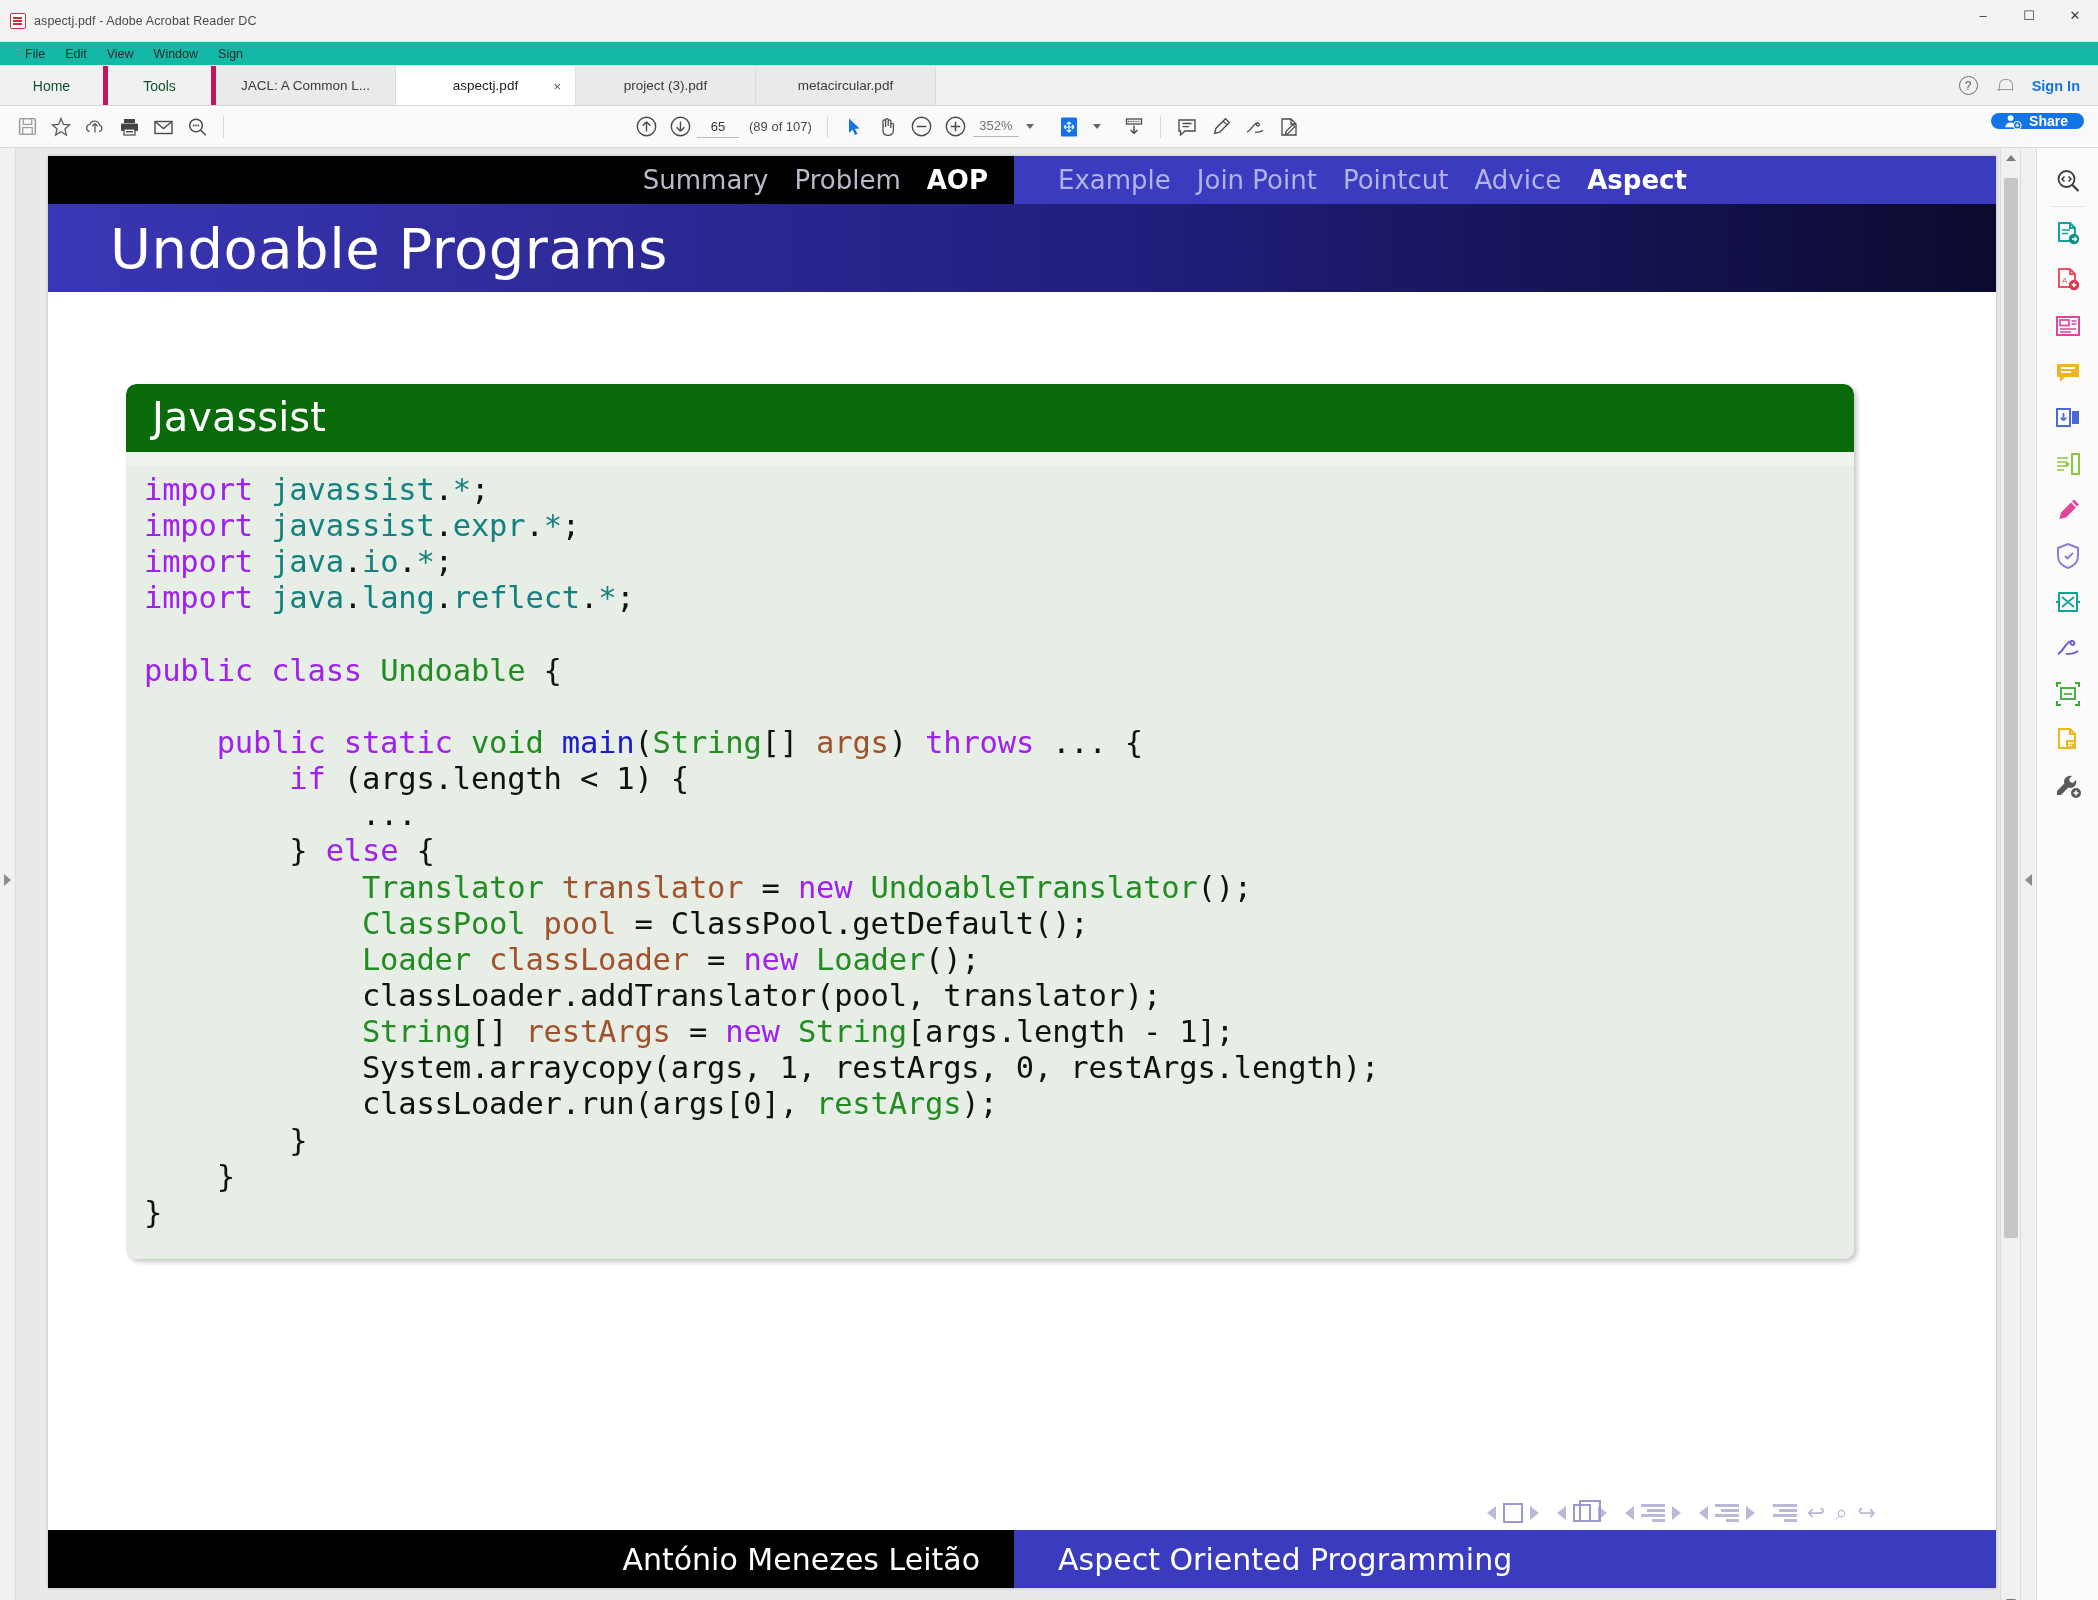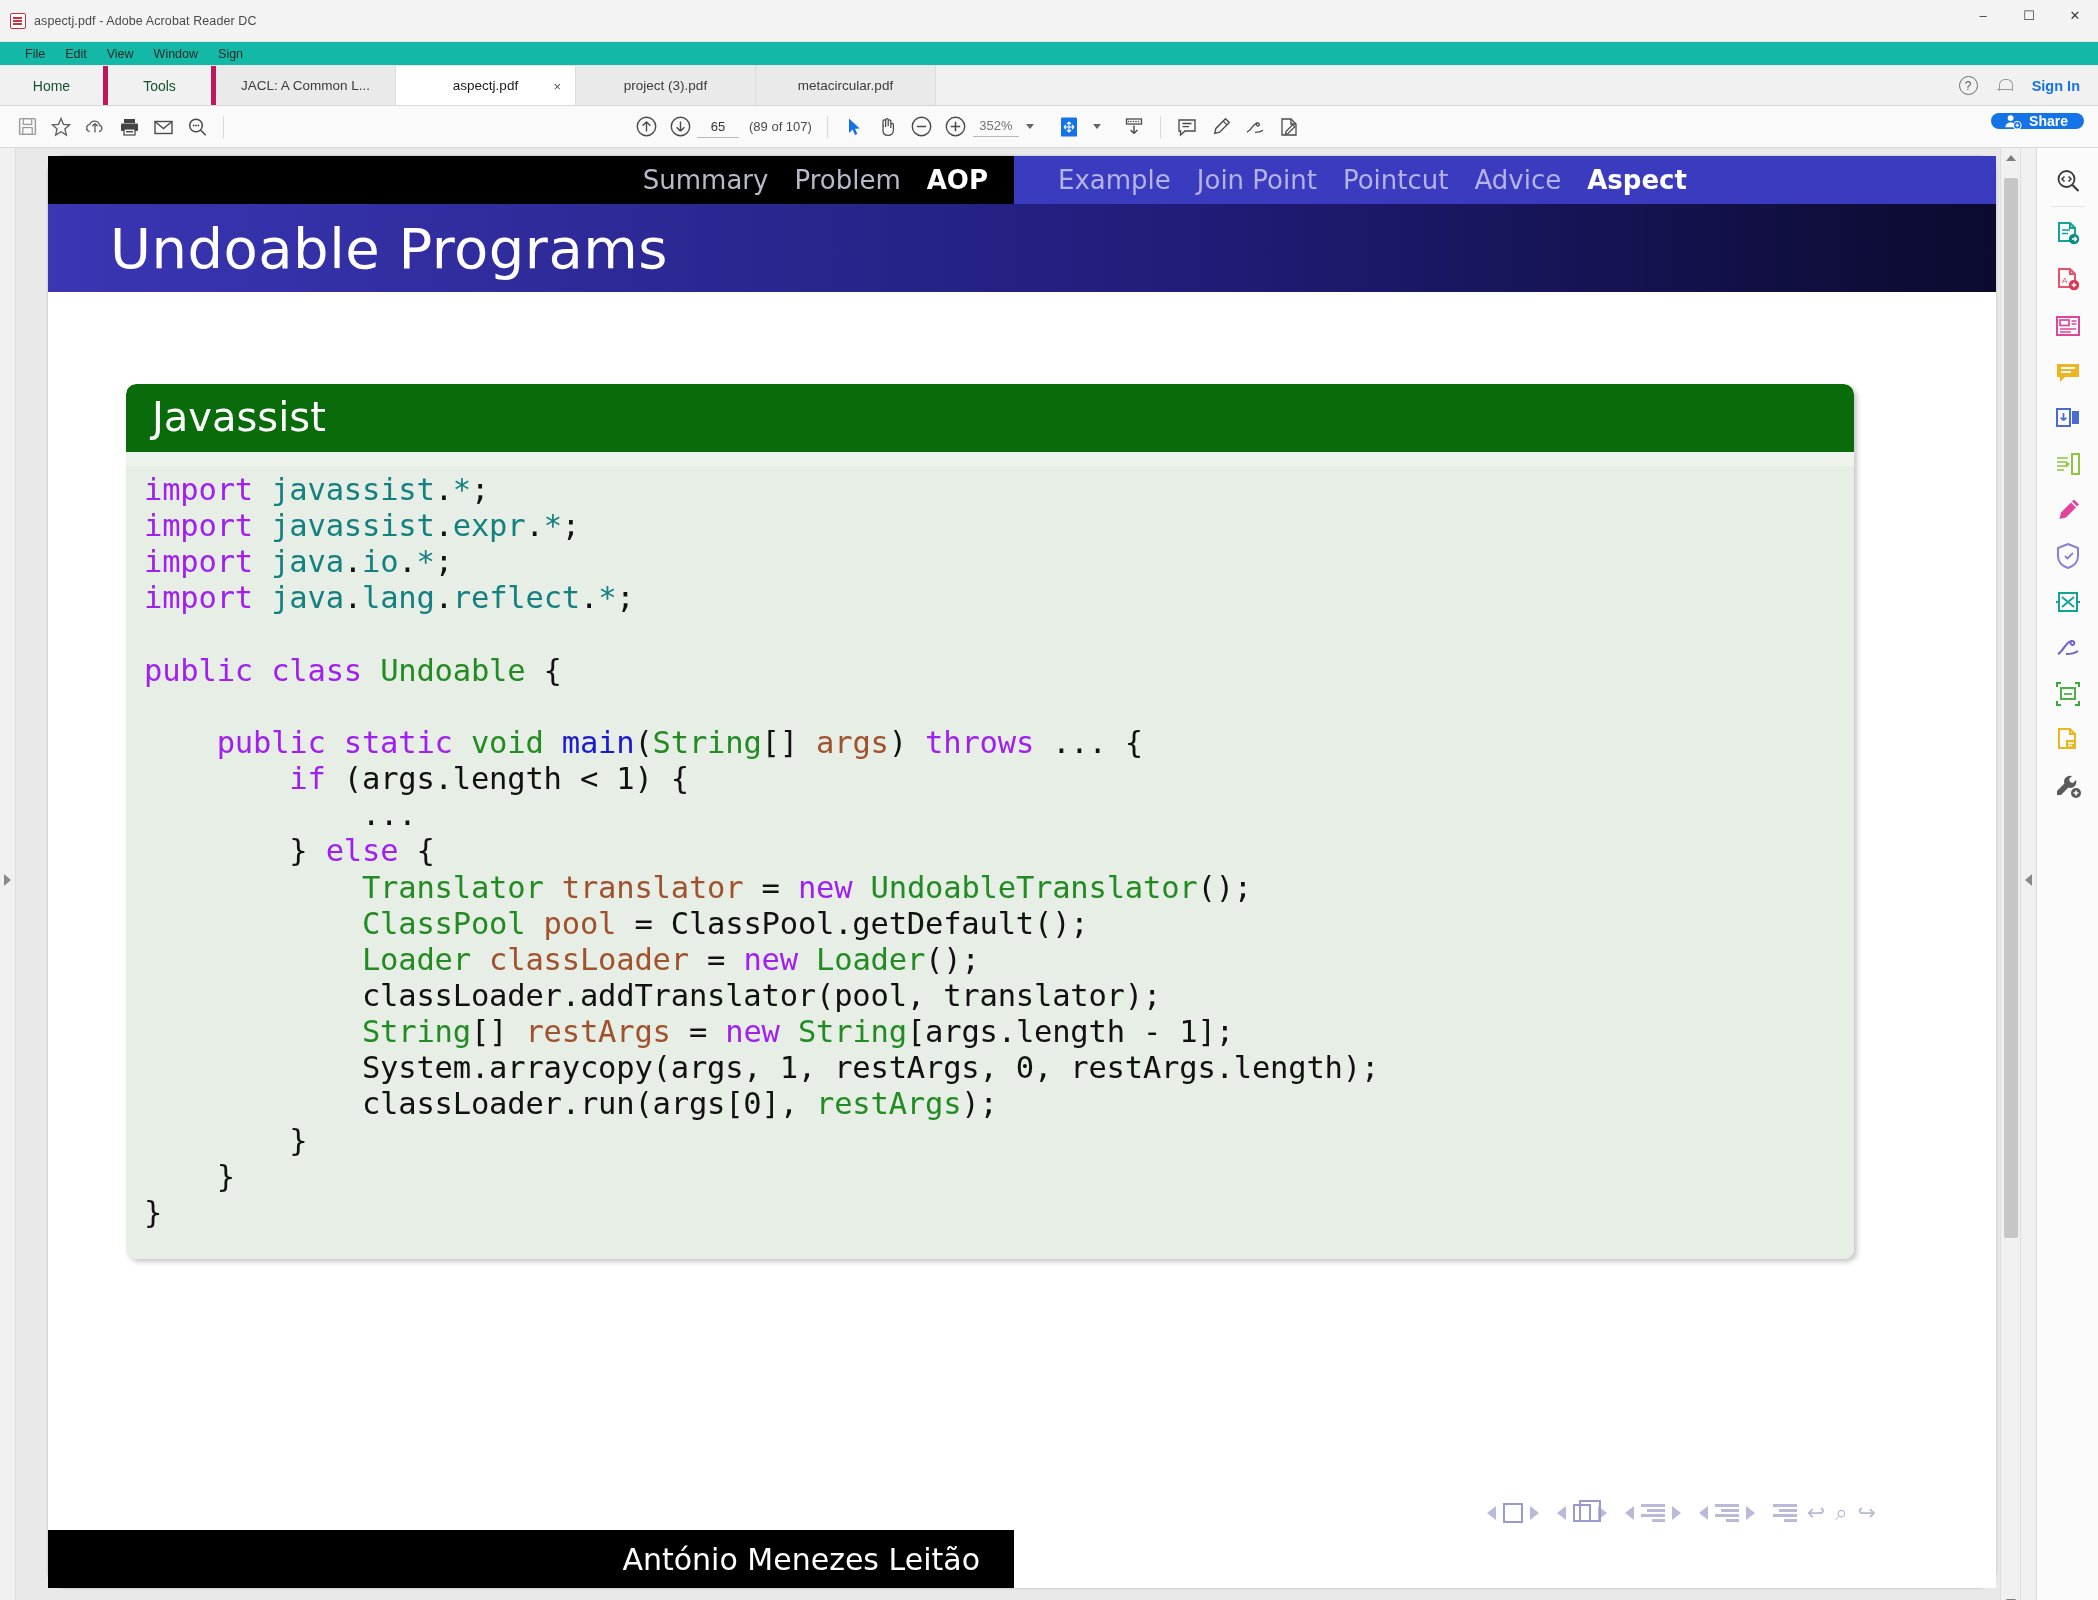--- a/index.html
+++ b/index.html
@@ -109,21 +109,21 @@
   .leftrail .arrow{
     position:absolute;top:50%;left:4px;transform:translateY(-50%);
     width:0;height:0;border-top:6px solid transparent;border-bottom:6px solid transparent;
     border-left:7px solid #8a8a8a;
   }
 
   .docarea{ flex:1; background:#e9e9e9; position:relative; overflow:hidden;}
 
   .page{
     position:absolute; left:32px; top:8px; width:1948px; height:1432px;
-    background:#1d4ed8; box-shadow:0 0 3px rgba(0,0,0,.22);border-radius:18px;
+    background:#1d4ed8; box-shadow:0 0 3px rgba(0,0,0,.22);
   }
 
   
   .slidenav{ display:flex; height:48px; }
   .nav-left{
     flex:0 0 966px;background:#000000;display:flex;align-items:center;
     justify-content:flex-end;gap:26px;padding-right:26px;
   }
   .nav-right{
     flex:1;background:#3b3bbf;display:flex;align-items:center;gap:26px;padding-left:44px;
@@ -513,20 +513,23 @@
           </div>
           <span class="bn-round">↩</span>
           <span class="bn-round">⌕</span>
           <span class="bn-round">↪</span>
         </div>
 
         <div class="slidefoot">
           <div class="sf-left">
             <span class="sf-txt">António Menezes Leitão</span>
           </div>
+          <div class="sf-right">
+            <span class="sf-txt">Aspect Oriented Programming</span>
+          </div>
         </div>
 
       </div>
     </div>
   </div>
 
   <div class="vscroll">
     <div class="vs-up">
         <span class="tri-up"></span>
       </div>

